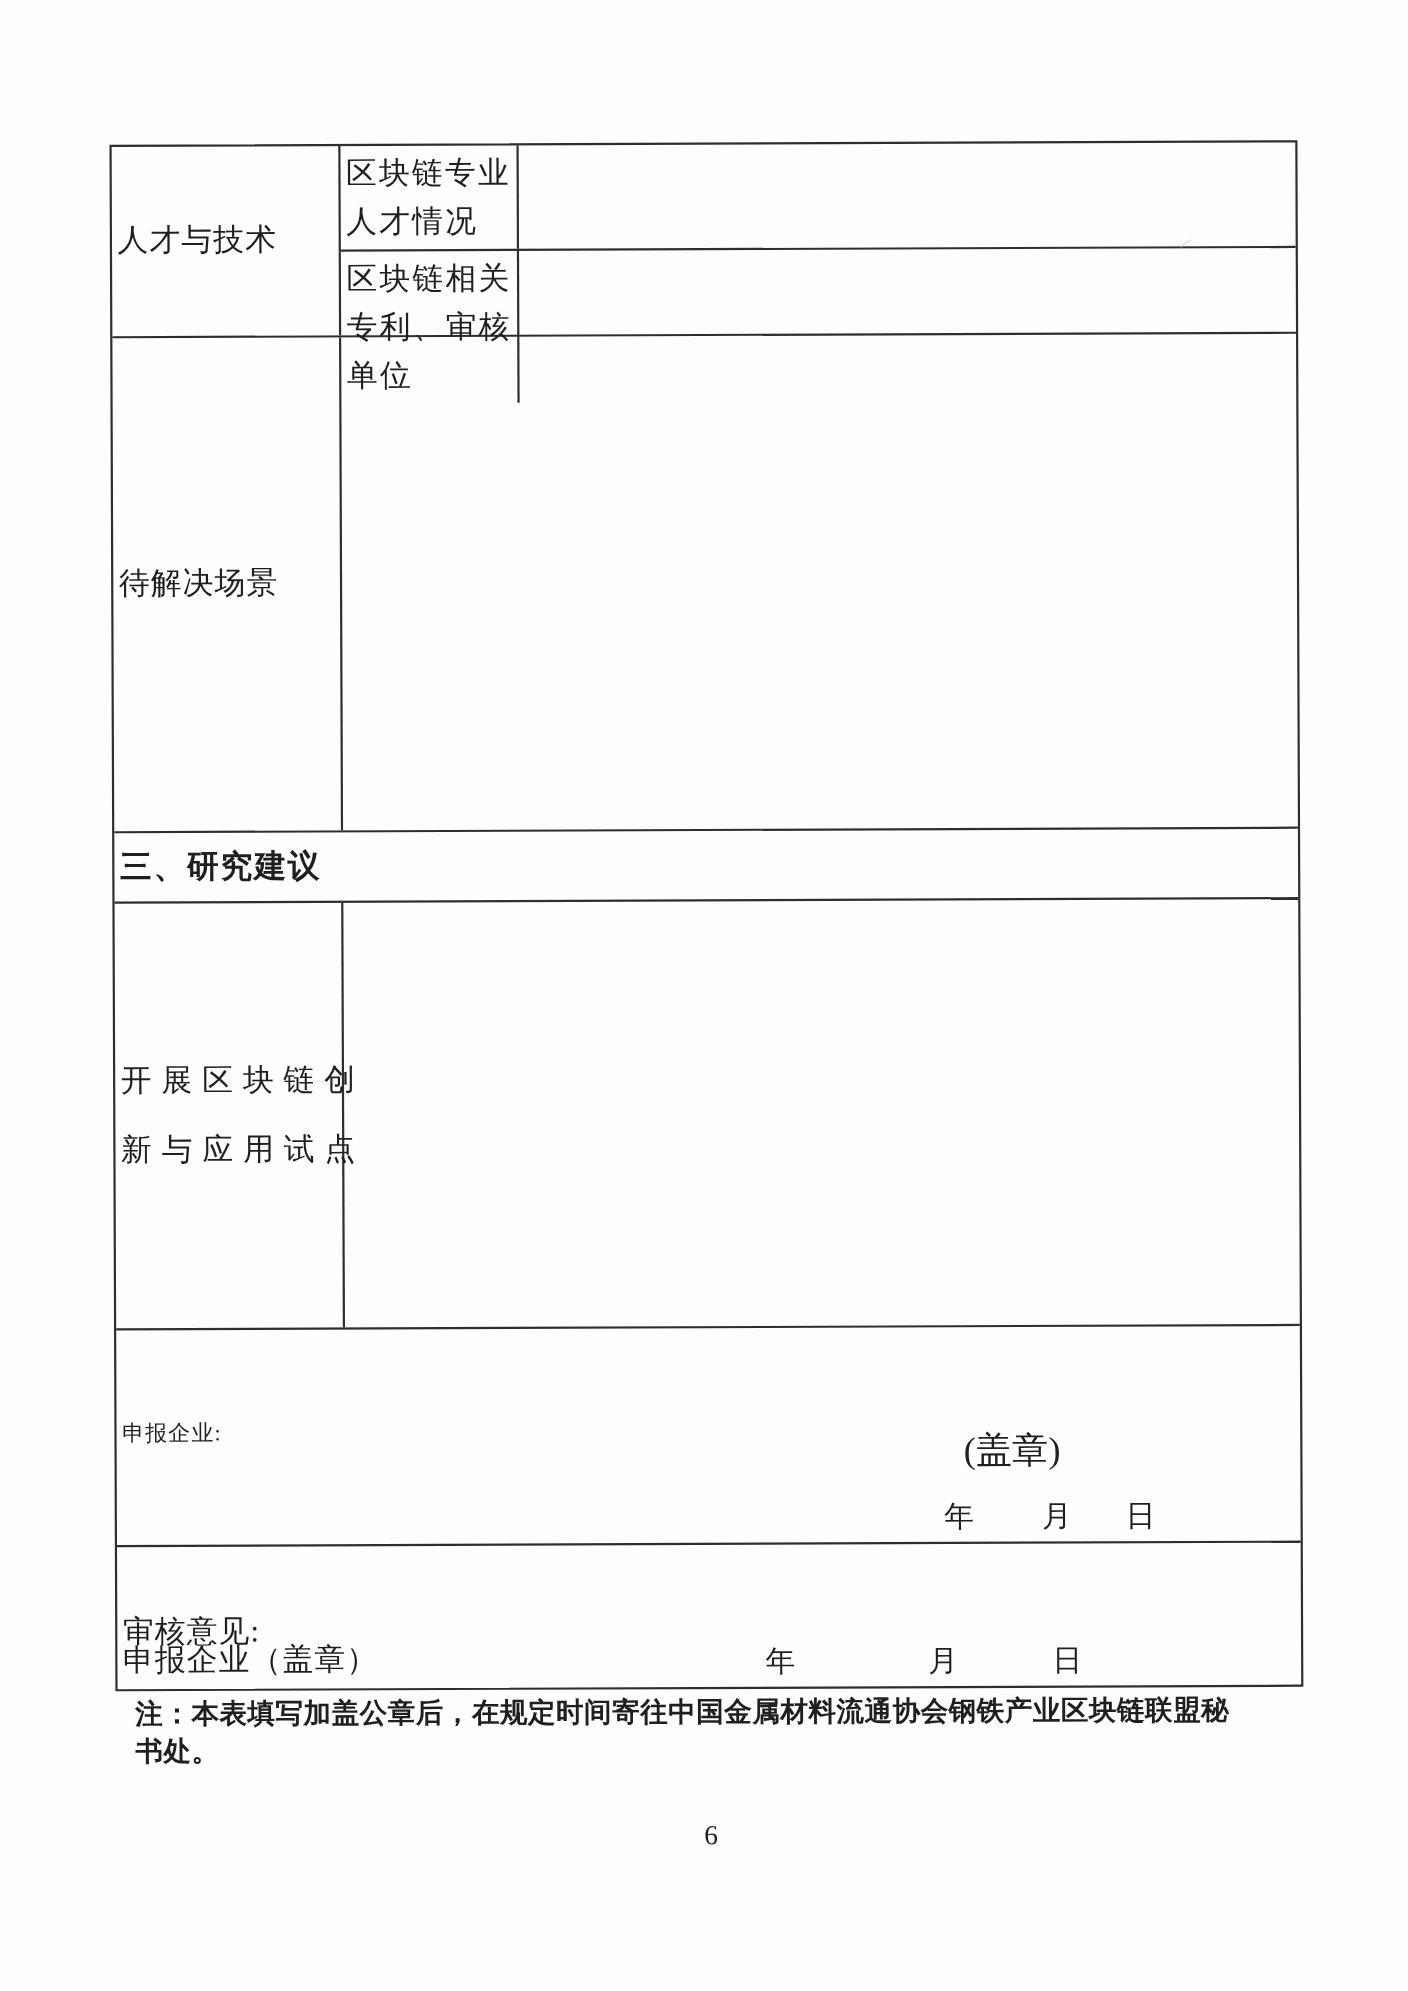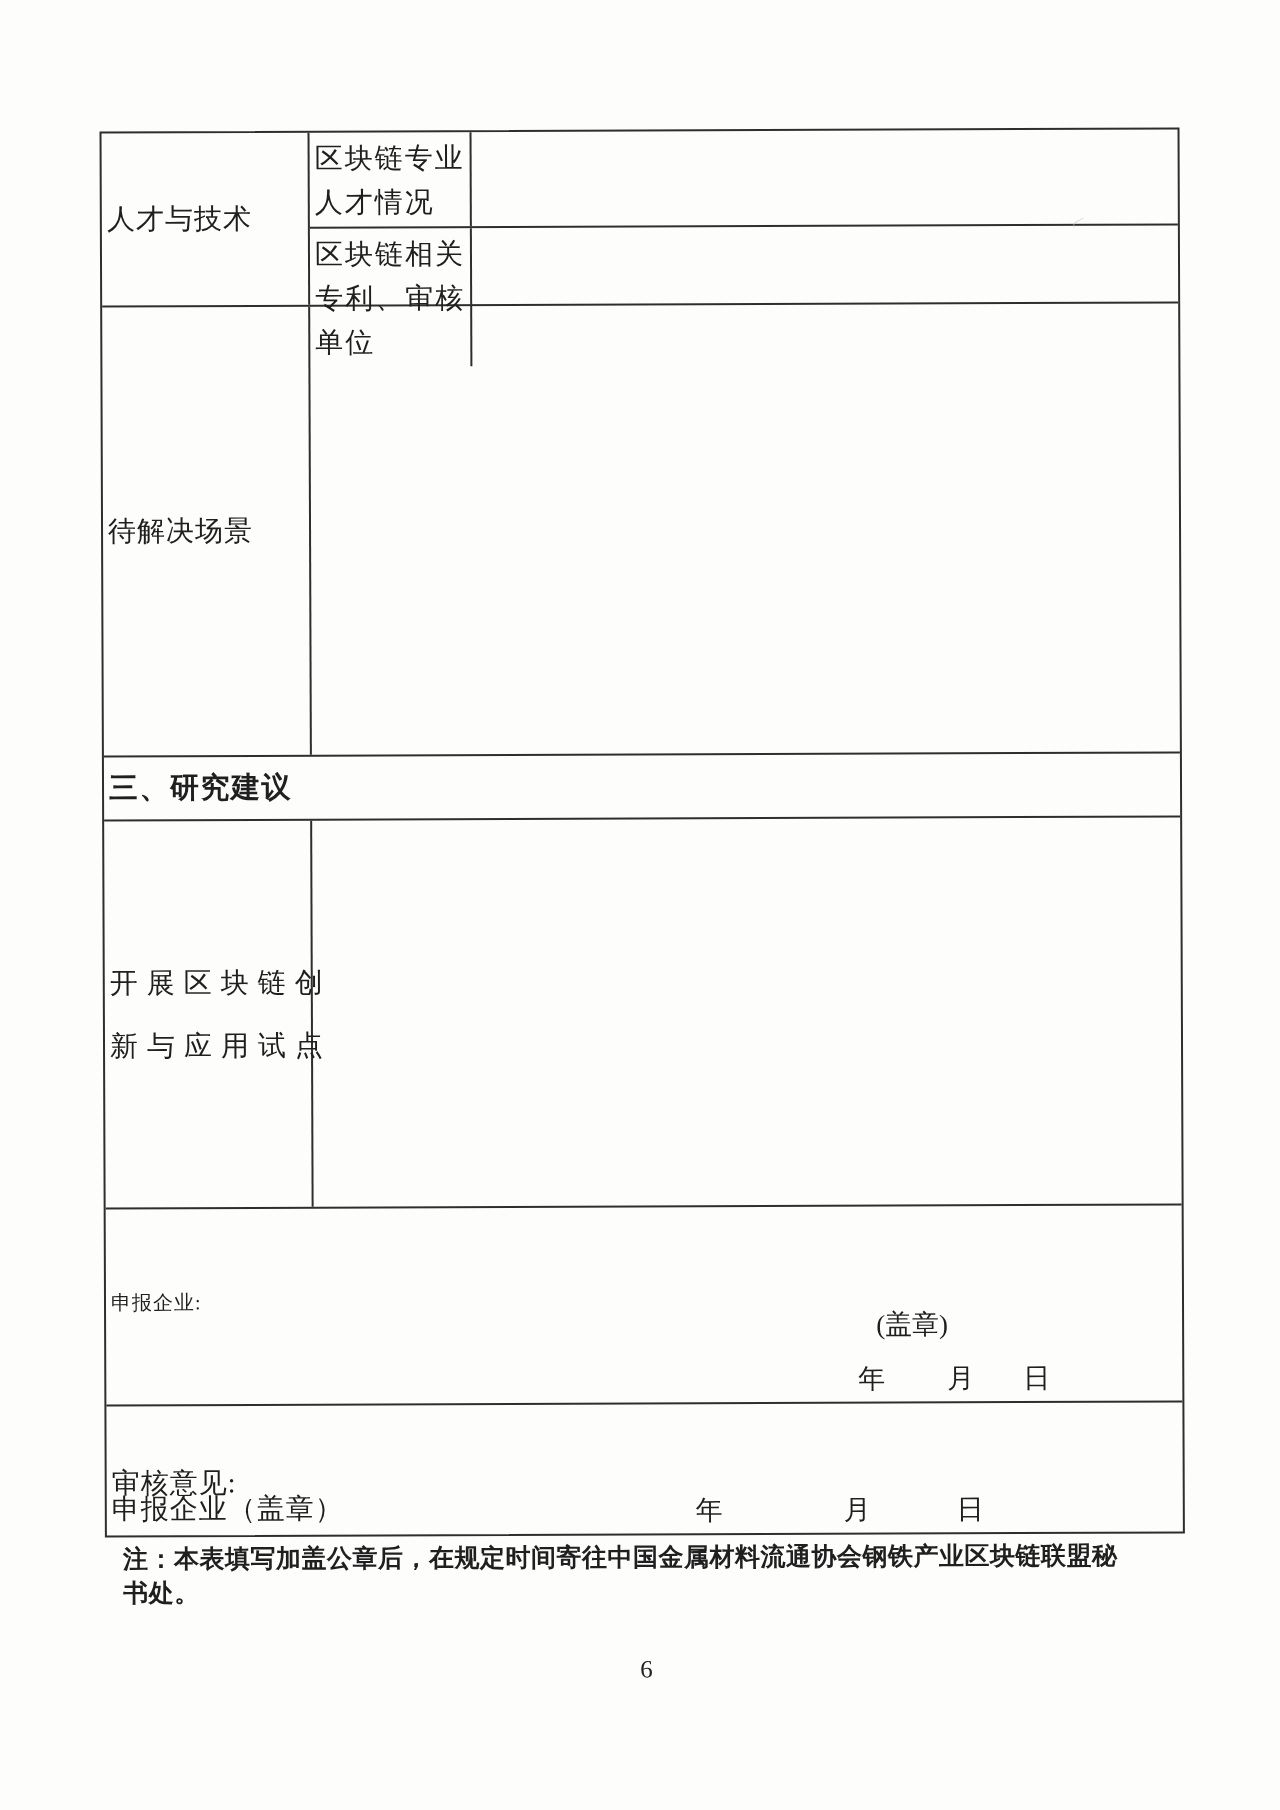--- a/index.html
+++ b/index.html
@@ -97,21 +97,21 @@
   .section-title {
     font-size: 29px;
     font-weight: bold;
     letter-spacing: 1.5px;
   }
   .pilot-label div { line-height: 63px; white-space: pre; text-align: right; }
 
   
   .abs { position: absolute; white-space: pre; }
   .declare-label { left: 5px;  top: 32px;  font-size: 20px; letter-spacing: 1px; margin-top: 48px; }
-  .seal-hint     { left: 770px; top: 100px;  font-size: 27px; }
+  .seal-hint     { left: 770px; top: 90px;  font-size: 33px; }
   .d-year  { left: 752px; top: 154px; font-size: 27px; }
   .d-month { left: 841px; top: 154px; font-size: 27px; }
   .d-day   { left: 917px; top: 154px; font-size: 27px; }
   .review-opinion { left: 5px; top: 22px; font-size: 28px; letter-spacing: 1px; margin-top: 36px; }
   .review-unit    { left: 5px; top: 84px; font-size: 28px; letter-spacing: 1px; }
   .r-year  { left: 589px; top: 88px; font-size: 27px; }
   .r-month { left: 737px; top: 88px; font-size: 27px; }
   .r-day   { left: 850px; top: 88px; font-size: 27px; }
 
   

